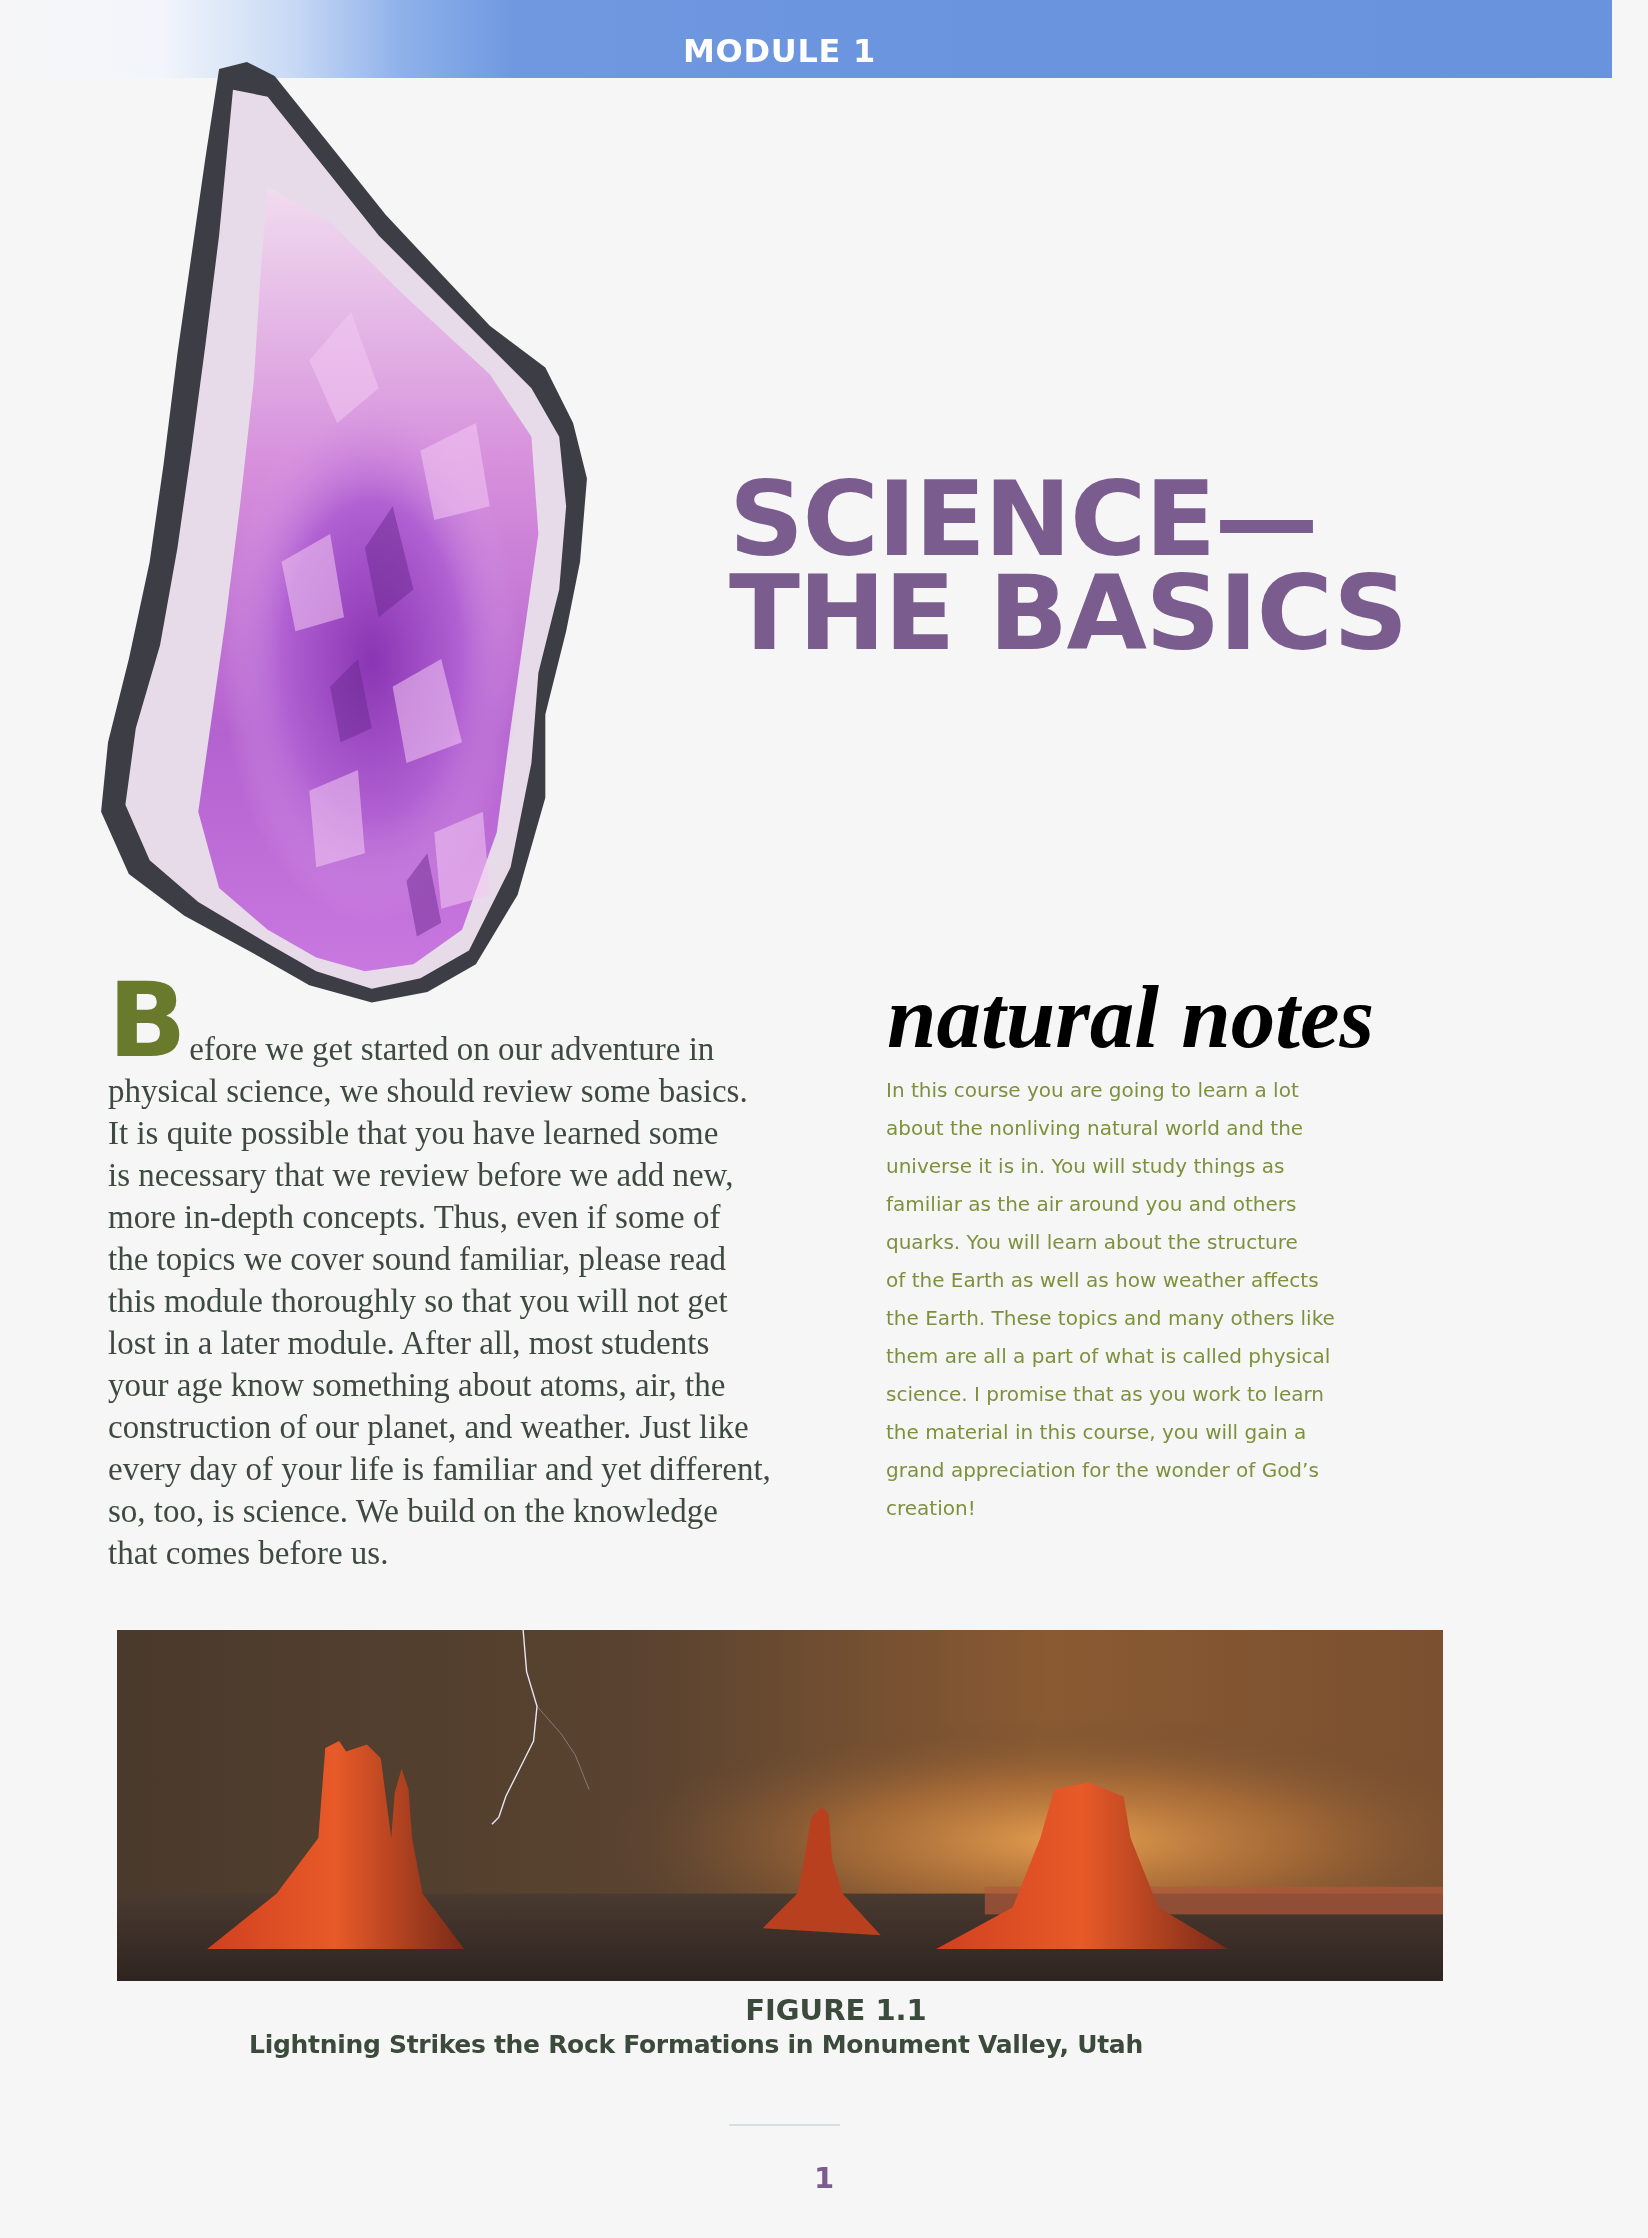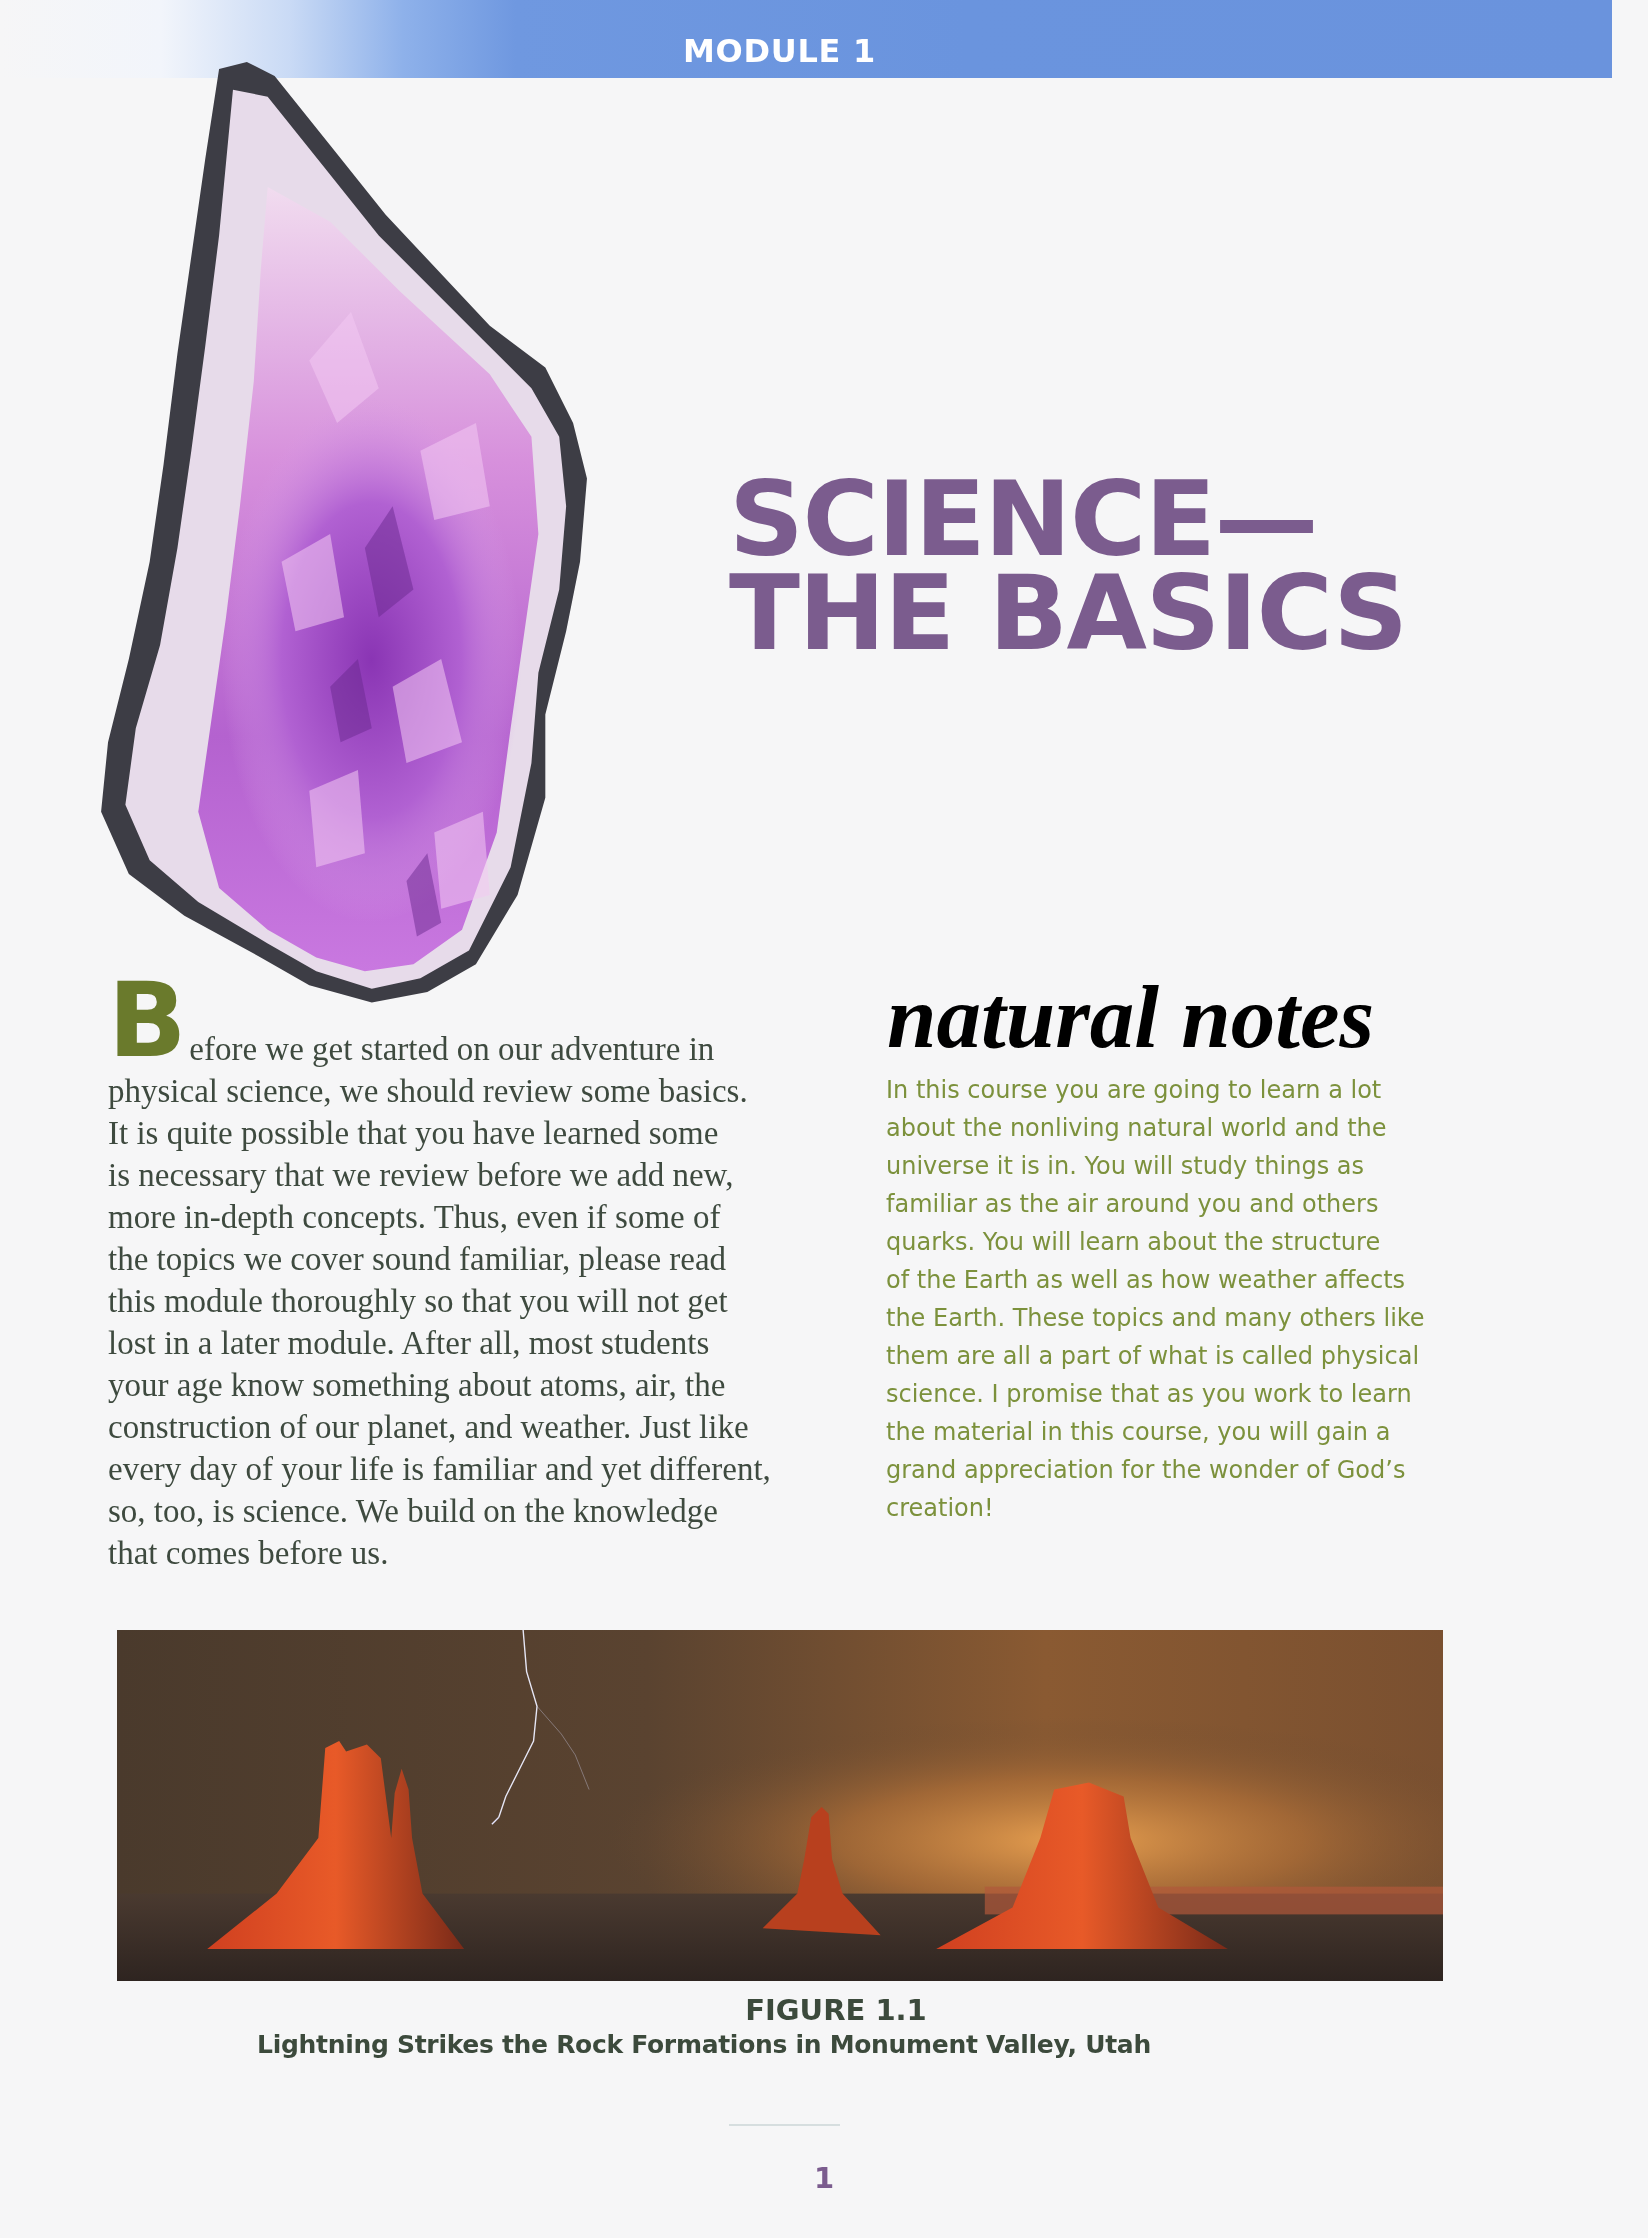--- a/index.html
+++ b/index.html
@@ -38,33 +38,33 @@
   }
   .body-line { white-space: nowrap; display: block; }
   .first-line { padding-top: 56px; }
   .notes-title {
     position: absolute; left: 887px; top: 972px;
     color: #000000; font-family: "Liberation Serif", serif; font-style: italic; font-weight: bold;
     font-size: 89px; line-height: 90px; white-space: nowrap;
   }
   .notes-text {
     position: absolute; left: 886px; top: 1071px; width: 569px;
-    color: #7c913c; font-family: "DejaVu Sans", sans-serif; font-size: 24px; line-height: 38px;
+    color: #7c913c; font-family: "DejaVu Sans", sans-serif; font-size: 20px; line-height: 38px;
   }
   .notes-line { display: block; white-space: nowrap; }
   .figure {
     position: absolute; left: 117px; top: 1630px; width: 1326px; height: 351px;
     overflow: hidden;
   }
   .fig-label {
     position: absolute; left: 0; width: 1648px; top: 1993px; text-align: center;
     color: #3c4a3c; font-weight: bold; font-size: 29px; font-family: "DejaVu Sans", sans-serif; padding-left: 12px;
   }
   .fig-caption {
-    position: absolute; left: 16px; width: 1376px; top: 2030px; text-align: center;
+    position: absolute; left: 8px; width: 1376px; top: 2030px; text-align: center;
     color: #3c4a3c; font-weight: bold; font-size: 25px; font-family: "DejaVu Sans", sans-serif;
     letter-spacing: -0.3px;
   }
   .page-rule {
     position: absolute; left: 729px; top: 2124px; width: 111px; height: 2.1px; background: #d6dedf;
   }
   .page-number {
     position: absolute; left: 0; width: 1648px; top: 2161px; text-align: center;
     color: #7b5c8e; font-weight: bold; font-size: 29px; font-family: "DejaVu Sans", sans-serif;
   }

